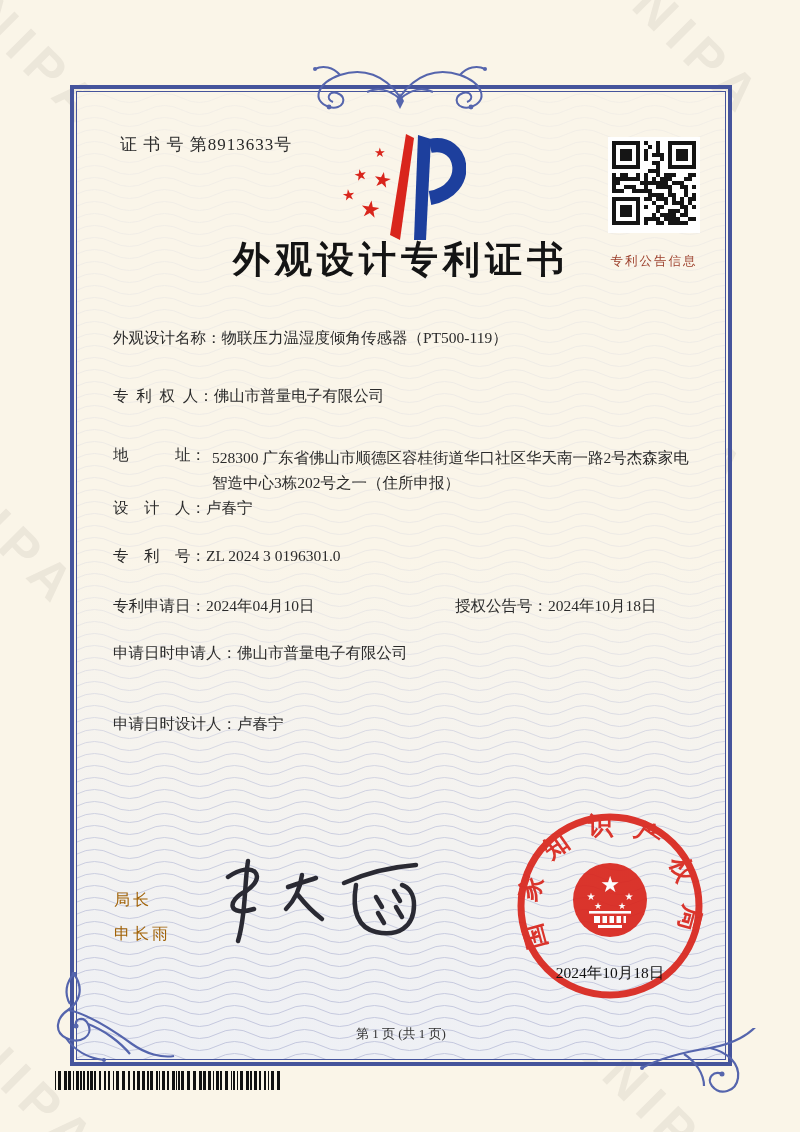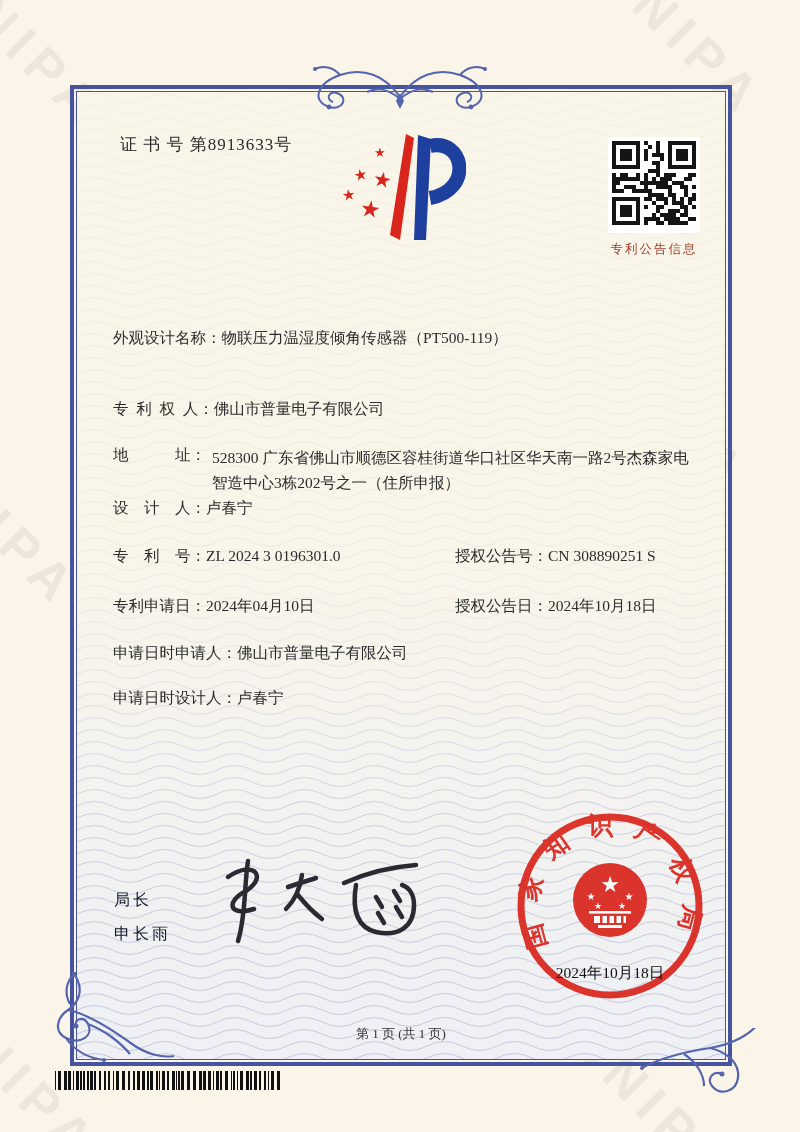--- a/index.html
+++ b/index.html
@@ -24,39 +24,39 @@
   .cert-no { position:absolute; left:36px; top:48px; font-size:17px; color:#2b2b2b; letter-spacing:1px;margin-left:14px; }
 
   
   .logo { position:absolute; left:272px; top:45px; width:125px; height:115px; }
   .logo .star { position:absolute; color:#d9251c; line-height:1; }
   .logo svg { position:absolute; left:42px; top:2px; }
 
   
   .qr-block { position:absolute; left:536px; top:52px; width:96px; text-align:center; }
   .qr { display:inline-block; background:#fff; padding:4px; }
-  .qr-caption { margin-top:8px; font-size:12.5px; color:#9c3f2b; letter-spacing:2px; }
+  .qr-caption { margin-top:20px; font-size:12.5px; color:#9c3f2b; letter-spacing:2px; }
 
   .title { position:absolute; left:0; top:150px; width:662px; text-align:center;
            font-size:37px; font-weight:bold; color:#141414; letter-spacing:5px; }
 
   
   .row { position:absolute; left:43px; font-size:15.5px; color:#2b2b2b; white-space:nowrap; }
   .row .lbl { color:#2b2b2b; }
   .row .val { color:#2b2b2b; }
   .addr-val { position:absolute; left:142px; top:360px; width:478px; font-size:15.5px;
               color:#2b2b2b; line-height:25px; white-space:normal; }
   .col2 { position:absolute; left:342px; }
 
   .statement { position:absolute; left:23px; top:680px; width:618px; font-size:14px;
                color:#222; line-height:31px; letter-spacing:0.3px; }
   .statement .l1 { text-indent:2em; }
 
   .signer { position:absolute; left:44px; top:798px; font-family:"Liberation Sans","DejaVu Sans",sans-serif;
-            font-size:16px; color:#0f172a; letter-spacing:3px; line-height:34px; }
+            font-size:16px; color:#a16207; letter-spacing:3px; line-height:34px; }
   .signature { position:absolute; left:140px; top:762px; }
 
   
   .seal { position:absolute; left:440px; top:723px; width:200px; height:200px; }
 
   .footer { position:absolute; left:0; top:940px; width:662px; text-align:center;
             font-size:13px; color:#333; }
 
   .barcode { position:absolute; left:55px; top:1071px; height:19px; z-index:4; font-size:0; }
   .barcode i { display:inline-block; height:19px; background:#111; }
@@ -305,53 +305,53 @@
             <rect x="56" y="0" width="28" height="28" fill="#151515"></rect>
             <rect x="60" y="4" width="20" height="20" fill="#fff"></rect>
             <rect x="64" y="8" width="12" height="12" fill="#151515"></rect>
             <rect x="0" y="56" width="28" height="28" fill="#151515"></rect>
             <rect x="4" y="60" width="20" height="20" fill="#fff"></rect>
             <rect x="8" y="64" width="12" height="12" fill="#151515"></rect>
           </svg></span>
       <div class="qr-caption">专利公告信息</div>
     </div>
 
+    <div class="title">外观设计专利证书</div>
 
     <div class="row" style="top:243px;">
       <span class="lbl">外观设计名称：</span><span class="val">物联压力温湿度倾角传感器（PT500-119）</span>
     </div>
 
-    <div class="row" style="top:314px;">
+    <div class="row" style="top:301px;">
       <span class="lbl">专 利 权 人：</span><span class="val">佛山市普量电子有限公司</span>
     </div>
 
     <div class="row" style="top:360px;">
       <span class="lbl">地　　　址：</span>
     </div>
     <div class="addr-val">528300 广东省佛山市顺德区容桂街道华口社区华天南一路2号杰森家电智造中心3栋202号之一（住所申报）</div>
 
     <div class="row" style="top:413px;font-family:Liberation Mono, monospace;">
       <span class="lbl">设　计　人：</span><span class="val">卢春宁</span>
     </div>
 
     <div class="row" style="top:461px;">
       <span class="lbl">专　利　号：</span><span class="val">ZL 2024 3 0196301.0</span>
-      <span class="col2"><span class="lbl">授权公告号：</span><span class="val">CN 308890251 S</span></span>
     </div>
 
     <div class="row" style="top:511px;">
       <span class="lbl">专利申请日：</span><span class="val">2024年04月10日</span>
-      <span class="col2"><span class="lbl">授权公告日：</span><span class="val">2024年10月18日</span></span>
+      <span class="col2"><span class="lbl">授权公告号：</span><span class="val">2024年10月18日</span></span>
     </div>
 
     <div class="row" style="top:558px;">
       <span class="lbl">申请日时申请人：</span><span class="val">佛山市普量电子有限公司</span>
     </div>
 
-    <div class="row" style="top:603px;">
+    <div class="row" style="top:629px;">
       <span class="lbl">申请日时设计人：</span><span class="val">卢春宁</span>
     </div>
 
 
     <div class="signer">
       <div>局长</div>
       <div>申长雨</div>
     </div>
 
     <svg class="signature" width="230" height="100" viewBox="0 0 230 100">

